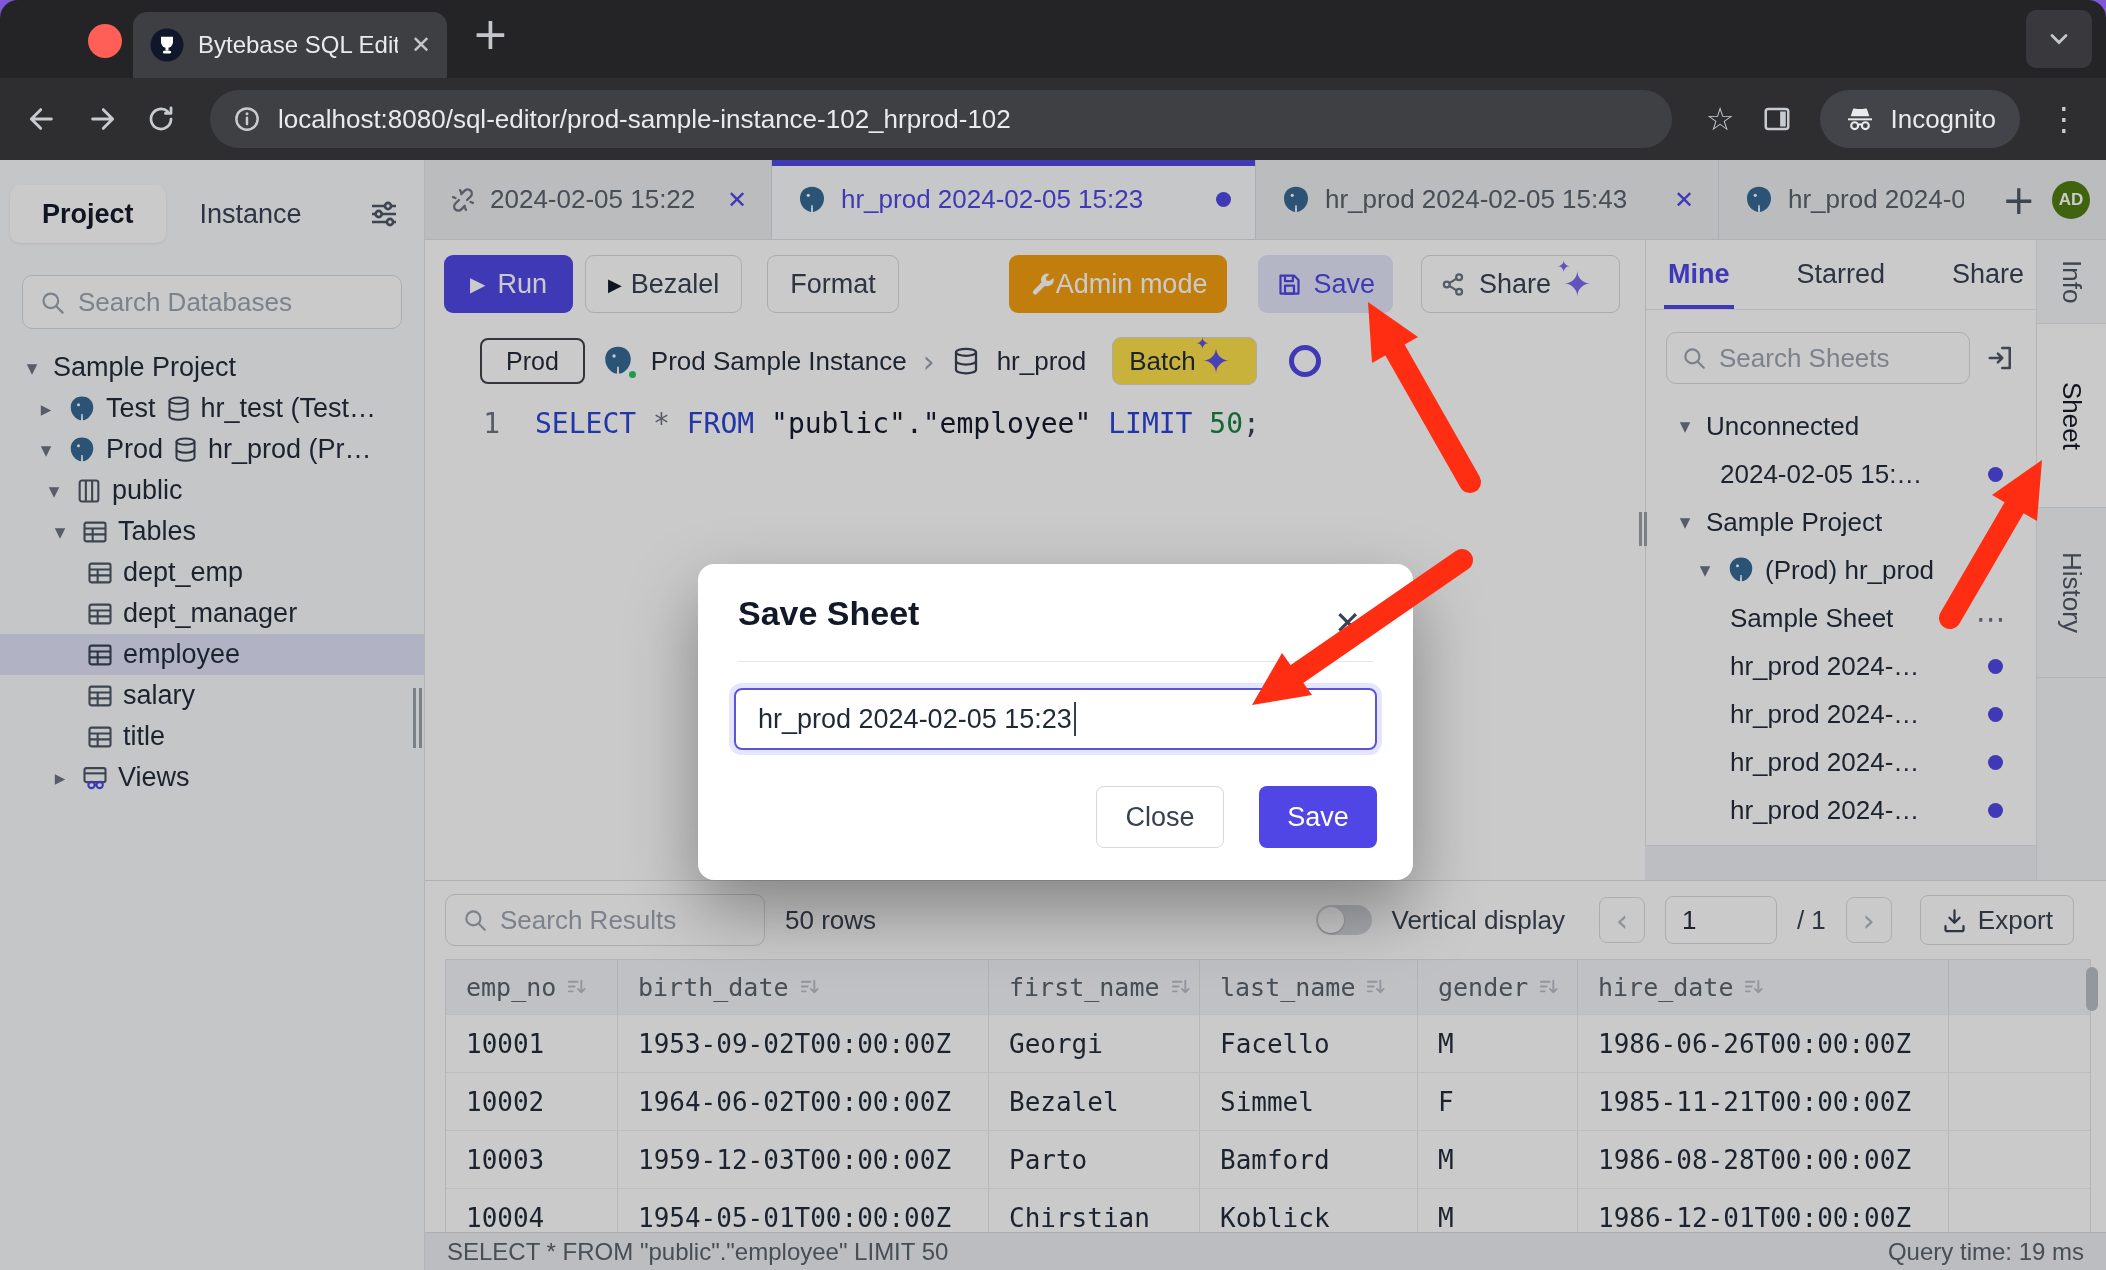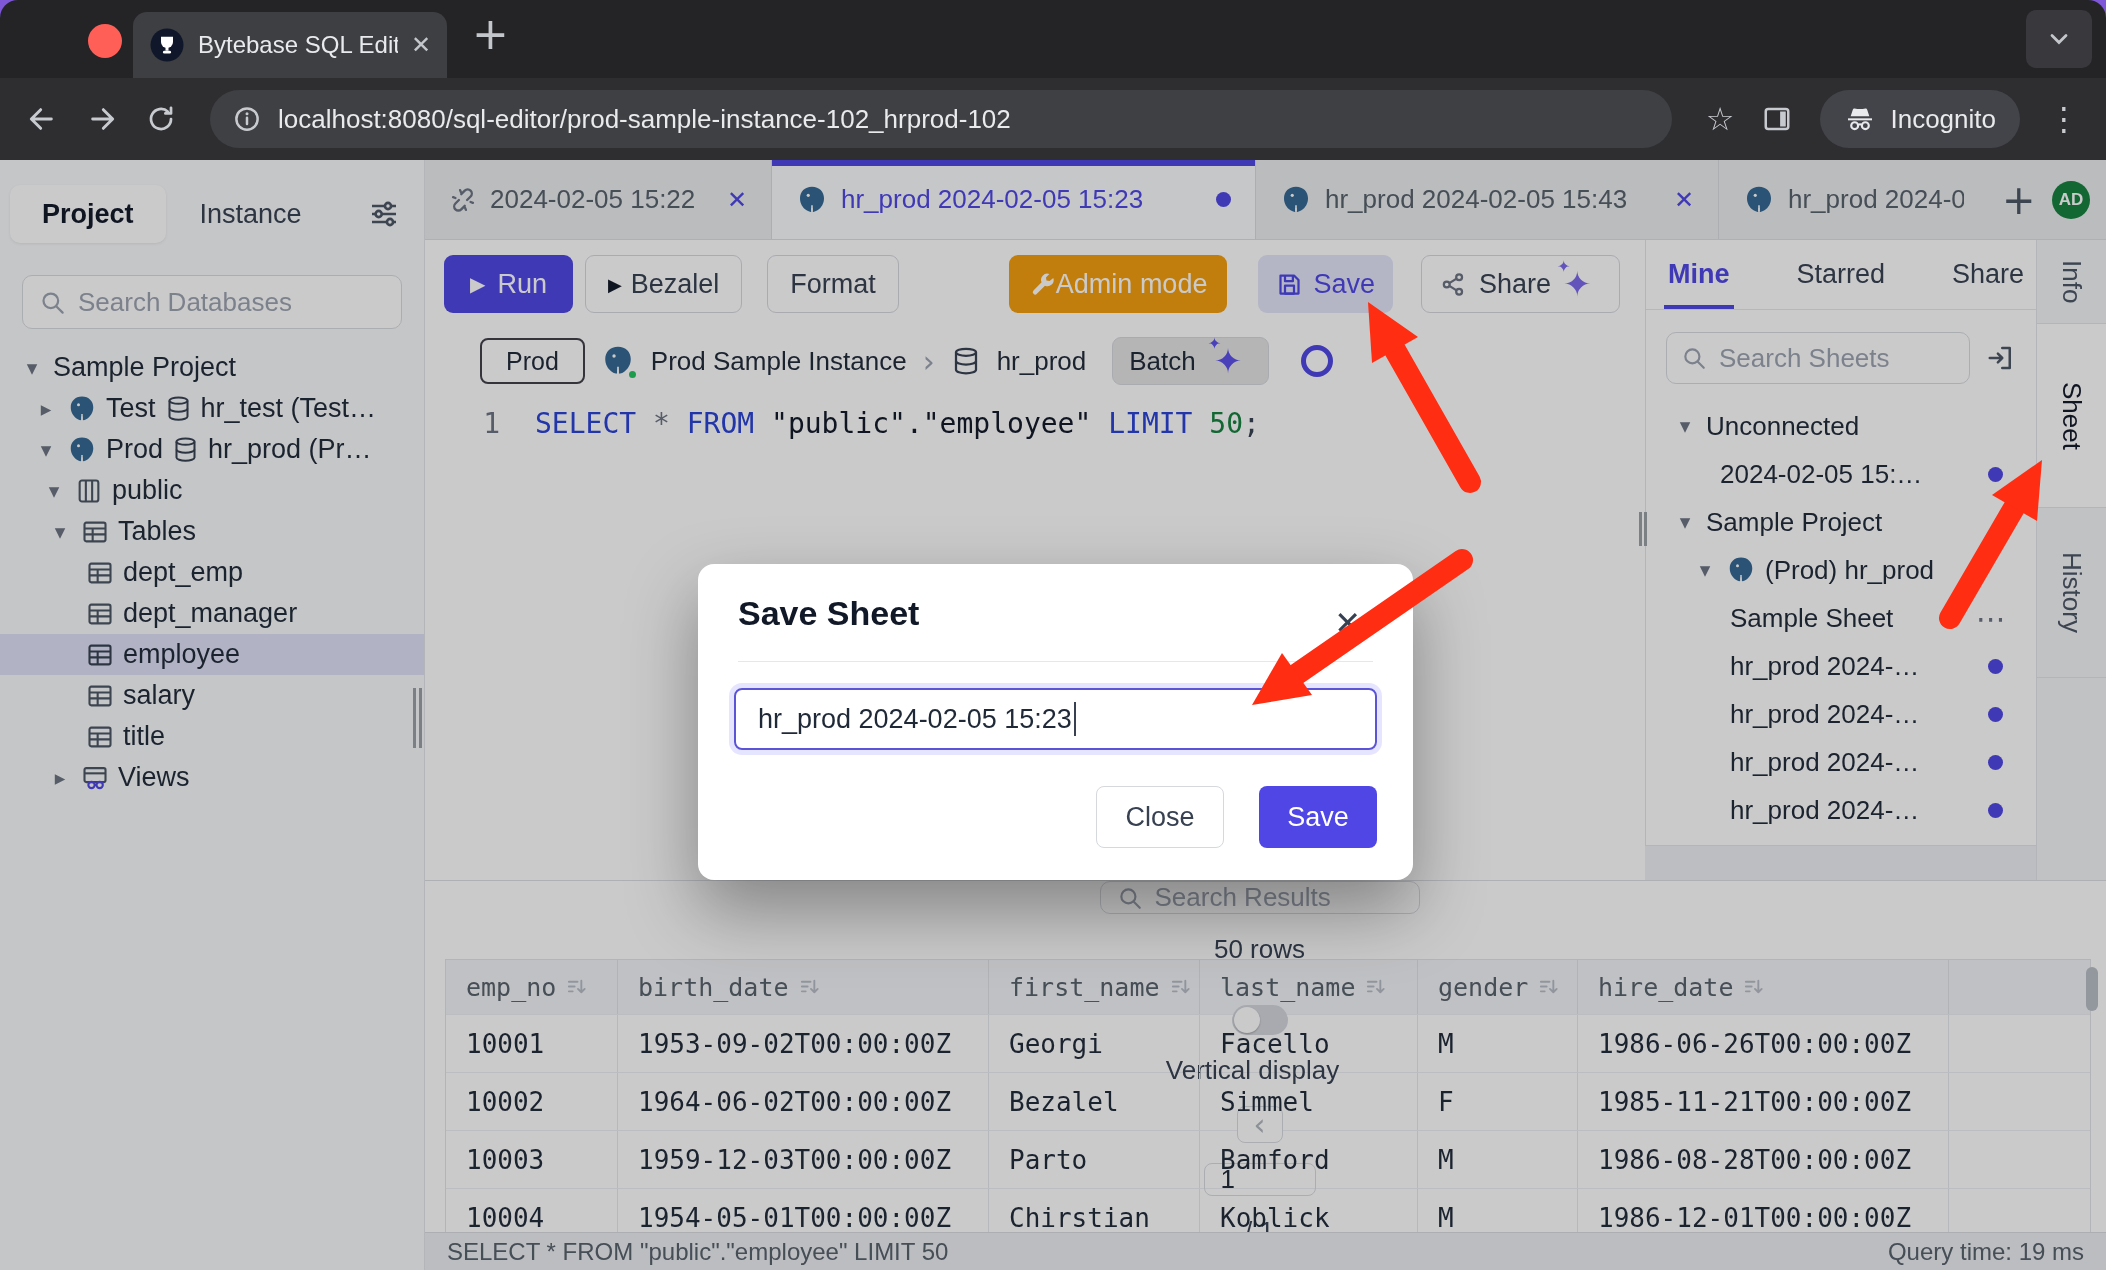--- a/index.html
+++ b/index.html
@@ -50,21 +50,21 @@
 
   
   .tabstrip { position:absolute; left:425px; right:0; top:0; height:80px; background:#ebedef; border-bottom:1px solid #dcdee1; display:flex; align-items:stretch; }
   .etab { display:flex; align-items:center; gap:13px; padding:0 24px; border-right:1px solid #d9dbde; color:#57606a; white-space:nowrap; overflow:hidden; font-size:26px; }
   .etab .elabel { overflow:hidden; }
   .et1{ width:347px; } .et2{ width:484px; background:#fafbfc; box-shadow:inset 0 6px 0 0 #4f46e5; } .et3{ width:463px; } .et4{ width:269px; border-right:none; }
   .et2 .elabel { color:#4f46e5; }
   .etab-close { color:#4f46e5; font-size:24px; margin-left:auto; }
   .etab-dot { width:15px; height:15px; border-radius:50%; background:#4f46e5; margin-left:auto; flex:0 0 auto; }
   .strip-plus { font-size:40px; color:#4b5563; margin-left:14px; align-self:center; }
-  .avatar { margin-left:auto; margin-right:16px; align-self:center; width:38px; height:38px; border-radius:50%; background:#15803d; color:#fff; font-size:17px; font-weight:bold; display:flex; align-items:center; justify-content:center; }
+  .avatar { margin-left:auto; margin-right:16px; align-self:center; width:38px; height:38px; border-radius:50%; background:#4d7c0f; color:#fff; font-size:17px; font-weight:bold; display:flex; align-items:center; justify-content:center; }
 
   
   .editor { position:absolute; left:425px; top:80px; width:1220px; height:640px; background:#fff; }
   .ed-toolbar { margin:15px 0 0 19px; display:flex; align-items:center; }
   .btn { height:58px; border-radius:9px; display:flex; align-items:center; font-size:27px; }
   .btn-run { background:#4f46e5; color:#fff; padding:0 26px; gap:12px; }
   .btn-run .play { font-size:20px; }
   .btn-plain { background:#fff; border:1px solid #d5d8dc; color:#374151; padding:0 22px; }
   .btn-explain { margin-left:12px; gap:9px; }
   .btn-explain .play { font-size:18px; color:#111827; }
@@ -75,21 +75,21 @@
   .btn-share .ic { color:#6b7280; }
   .spark { position:relative; color:#7a68ea; font-size:34px; line-height:1; width:38px; }
   .spark .sm { position:absolute; left:-6px; top:-8px; font-size:16px; }
   .spark-sm2 { color:#5b4fe8; }
   .ed-crumb { margin:18px 0 0 55px; height:60px; display:flex; align-items:center; gap:16px; font-size:26px; }
   .env-badge { border:2px solid #3f3f46; border-radius:8px; height:46px; display:flex; align-items:center; padding:0 24px; font-size:25px; color:#1f2937; }
   .pgwrap { position:relative; display:flex; }
   .statdot { position:absolute; right:-3px; bottom:-2px; width:11px; height:11px; border-radius:50%; background:#22c55e; border:2px solid #fff; }
   .crumb-sep { color:#9ca3af; font-size:30px; }
   .crumb-db { color:#374151; display:flex; }
-  .batch-btn { height:48px; border:1px solid #d5d8dc; border-radius:9px; background:#e5e5e5; display:flex; align-items:center; gap:18px; padding:0 16px; margin-left:10px; }
+  .batch-btn { height:48px; border:1px solid #d5d8dc; border-radius:9px; background:#fde047; display:flex; align-items:center; gap:6px; padding:0 16px; margin-left:10px; }
   .ring { width:32px; height:32px; border:5px solid #4f46e5; border-radius:50%; margin-left:16px; }
   .ed-sql { margin-top:16px; display:flex; font-family:"DejaVu Sans Mono", monospace; font-size:28px; }
   .gutter { width:75px; text-align:right; color:#6b7280; flex:0 0 auto; }
   .code { margin-left:35px; white-space:pre; }
   .kw { color:#2840d4; } .op { color:#6b7280; } .idf { color:#111827; } .num { color:#15803d; } .semi { color:#374151; }
 
   
   .sheetpanel { position:absolute; left:1645px; top:80px; width:391px; height:606px; background:#fff; border-left:1px solid #e3e5e8; border-bottom:1px solid #e3e5e8; }
   .sp-tabs { height:70px; display:flex; align-items:stretch; justify-content:space-between; padding:0 8px 0 18px; border-bottom:1px solid #e5e7eb; font-size:27px; }
   .sp-tab { display:flex; align-items:center; color:#374151; padding:0 4px; }
@@ -105,21 +105,21 @@
 
   
   .strip { position:absolute; left:2036px; top:80px; width:70px; height:640px; background:#f4f5f7; border-left:1px solid #e3e5e8; }
   .strip-cell { display:flex; align-items:center; justify-content:center; border-bottom:1px solid #e3e5e8; }
   .sc1 { height:84px; } .sc2 { height:184px; background:#fff; } .sc3 { height:170px; }
   .strip-cell span { writing-mode:vertical-rl; font-size:26px; color:#4b5563; }
   .sc2 span { color:#111827; }
 
   
   .results { position:absolute; left:425px; top:720px; right:0; height:352px; background:#fff; border-top:1px solid #dcdee1; overflow:hidden; }
-  .res-bar { height:78px; display:flex; align-items:center; padding:0 32px 0 20px; gap:20px;flex-direction:column; }
+  .res-bar { height:78px; display:flex; align-items:center; padding:0 32px 0 20px; gap:20px; }
   .res-search { width:320px; height:52px; border:1px solid #d8dbde; border-radius:10px; display:flex; align-items:center; gap:12px; padding:0 16px; color:#9ca3af; }
   .rowcount { color:#374151; }
   .res-spacer { flex:1; }
   .toggle { width:56px; height:30px; background:#d4d7dc; border-radius:15px; position:relative; flex:0 0 auto; }
   .knob { position:absolute; left:2px; top:2px; width:26px; height:26px; background:#fff; border-radius:50%; box-shadow:0 1px 2px rgba(0,0,0,.25); }
   .tog-label { color:#374151; margin-right:14px; }
   .pag-btn { width:46px; height:46px; border:1px solid #d8dbde; border-radius:8px; background:#fff; color:#b0b6bd; font-size:30px; display:flex; align-items:center; justify-content:center; }
   .page-input { width:112px; height:48px; border:1px solid #d8dbde; border-radius:8px; display:flex; align-items:center; padding-left:16px; color:#1f2937; }
   .page-total { color:#374151; }
   .export-btn { height:50px; border:1px solid #d8dbde; border-radius:8px; background:#fff; display:flex; align-items:center; gap:10px; padding:0 20px; color:#374151; margin-left:8px; }

